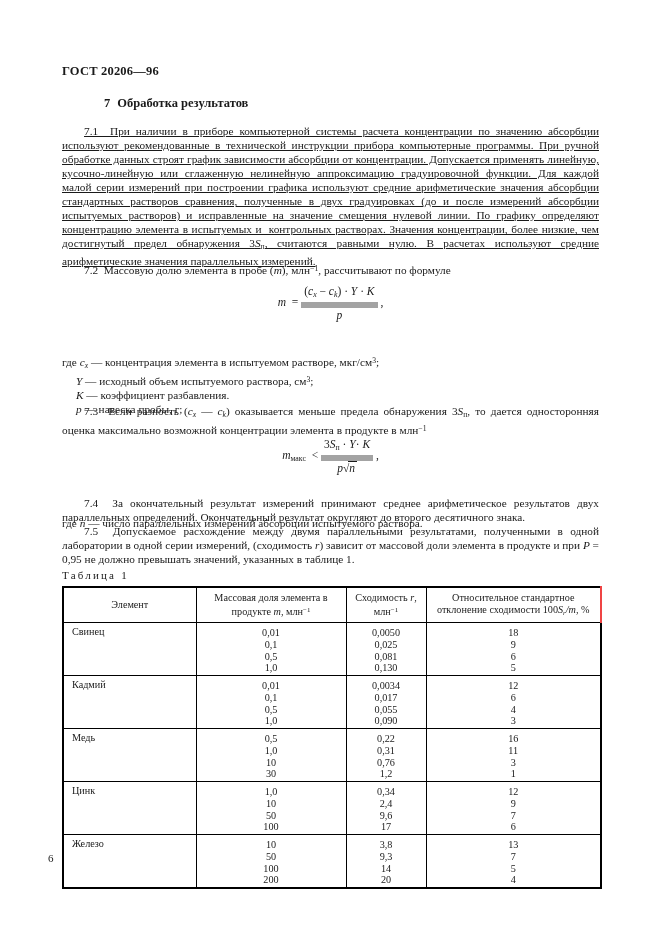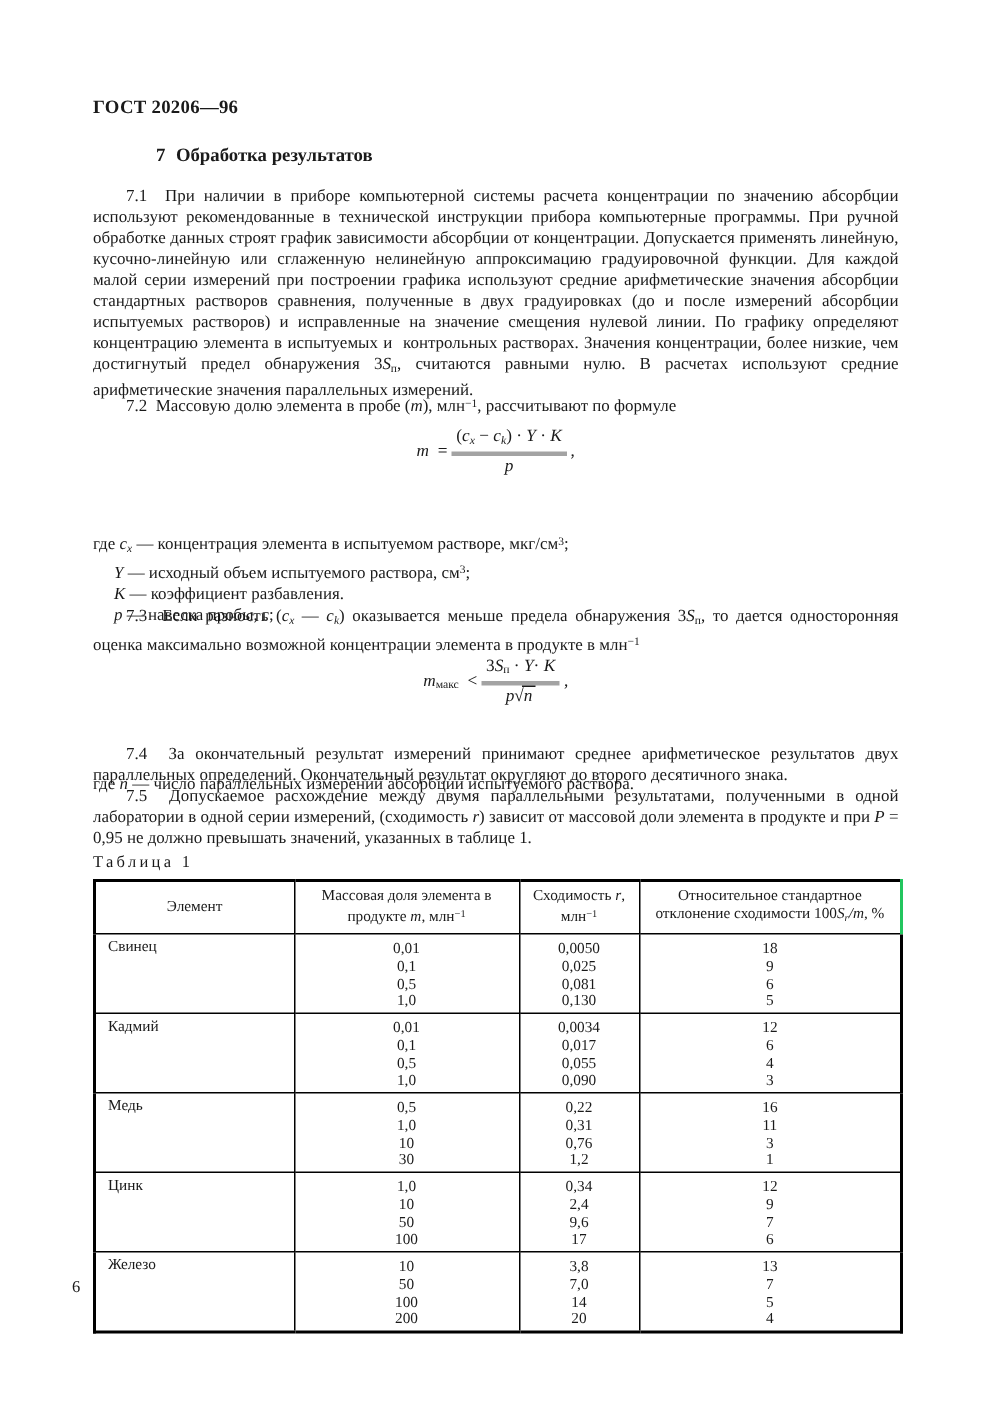--- a/index.html
+++ b/index.html
@@ -62,21 +62,21 @@
     text-align: center;
     font-size: 11.5px;
   }
   .frac {
     display: inline-block;
     vertical-align: middle;
     text-align: center;
   }
   .frac .top {
     display: block;
-    border-bottom: 3px solid #a3a3a3;
+    border-bottom: 6px solid #a3a3a3;
     padding: 0 3px 1px 3px;
     line-height: 13px;
     text-align: center;
   }
   .frac .bot {
     display: block;
     padding: 1px 3px 0 3px;
     line-height: 13px;
   }
   .it { font-style: italic; }
@@ -126,21 +126,21 @@
   table.data thead th {
     border-top: 2px solid #000;
     border-bottom: 1.6px solid #000;
     text-align: center;
     font-weight: normal;
     height: 34px;
     line-height: 11.6px;
     padding: 0 3px;
   }
   table.data thead th:first-child { border-left: 2px solid #000; }
-  table.data thead th:last-child { border-right: 2px solid #22c55e; margin-left: 24px; }
+  table.data thead th:last-child { border-right: 2px solid #ef4444; margin-left: 24px; }
   table.data tbody td { height: 49px; }
   table.data tbody tr td:first-child {
     border-left: 2px solid #000;
     padding-left: 8px;
     text-align: left;
     vertical-align: top;
     padding-top: 3px;
   }
   table.data tbody tr td:last-child { border-right: 2px solid #000; }
   table.data tbody tr:last-child td { border-bottom: 2px solid #000; }
@@ -157,21 +157,21 @@
 <body>
 
 <div class="page">
 
   <div class="std-header">ГОСТ 20206—96</div>
 
   <div class="section-title">
     <span class="num">7</span><span>Обработка результатов</span>
   </div>
 
-  <div class="body-block" style="top:124px;">
+  <div class="body-block" style="top:124px;text-decoration:underline;">
     <p>7.1&nbsp; При наличии в приборе компьютерной системы расчета концентрации по значению абсорбции используют рекомендованные в технической инструкции прибора компьютерные программы. При ручной обработке данных строят график зависимости абсорбции от концентрации. Допускается применять линейную, кусочно-линейную или сглаженную нелинейную аппроксимацию градуировочной функции. Для каждой малой серии измерений при построении графика используют средние арифметические значения абсорбции стандартных растворов сравнения, полученные в двух градуировках (до и после измерений абсорбции испытуемых растворов) и исправленные на значение смещения нулевой линии. По графику определяют концентрацию элемента в испытуемых и&nbsp; контрольных растворах. Значения концентрации, более низкие, чем достигнутый предел обнаружения 3<span class="it">S</span><sub>п</sub>, считаются равными нулю. В расчетах используют средние арифметические значения параллельных измерений.</p>
   </div>
 
   <div class="body-block" style="top:262px;">
     <p>7.2&nbsp; Массовую долю элемента в пробе (<span class="it">m</span>), млн<sup>−1</sup>, рассчитывают по формуле</p>
   </div>
 
   <div class="formula" style="top:285px;">
     <span class="it">m</span>
     <span>&nbsp;=&nbsp;</span><span class="frac"><span class="top">(<span class="it">c<sub>x</sub></span> − <span class="it">c<sub>k</sub></span>) · <span class="it">Y</span> · <span class="it">K</span></span><span class="bot"><span class="it">p</span></span></span><span>&nbsp;,</span>
@@ -334,21 +334,21 @@
             <span class="stack">
               <span>10</span>
               <span>50</span>
               <span>100</span>
               <span>200</span>
             </span>
           </td>
         <td>
             <span class="stack">
               <span>3,8</span>
-              <span>7,0</span>
+              <span>9,3</span>
               <span>14</span>
               <span>20</span>
             </span>
           </td>
         <td>
             <span class="stack">
               <span>13</span>
               <span>7</span>
               <span>5</span>
               <span>4</span>

